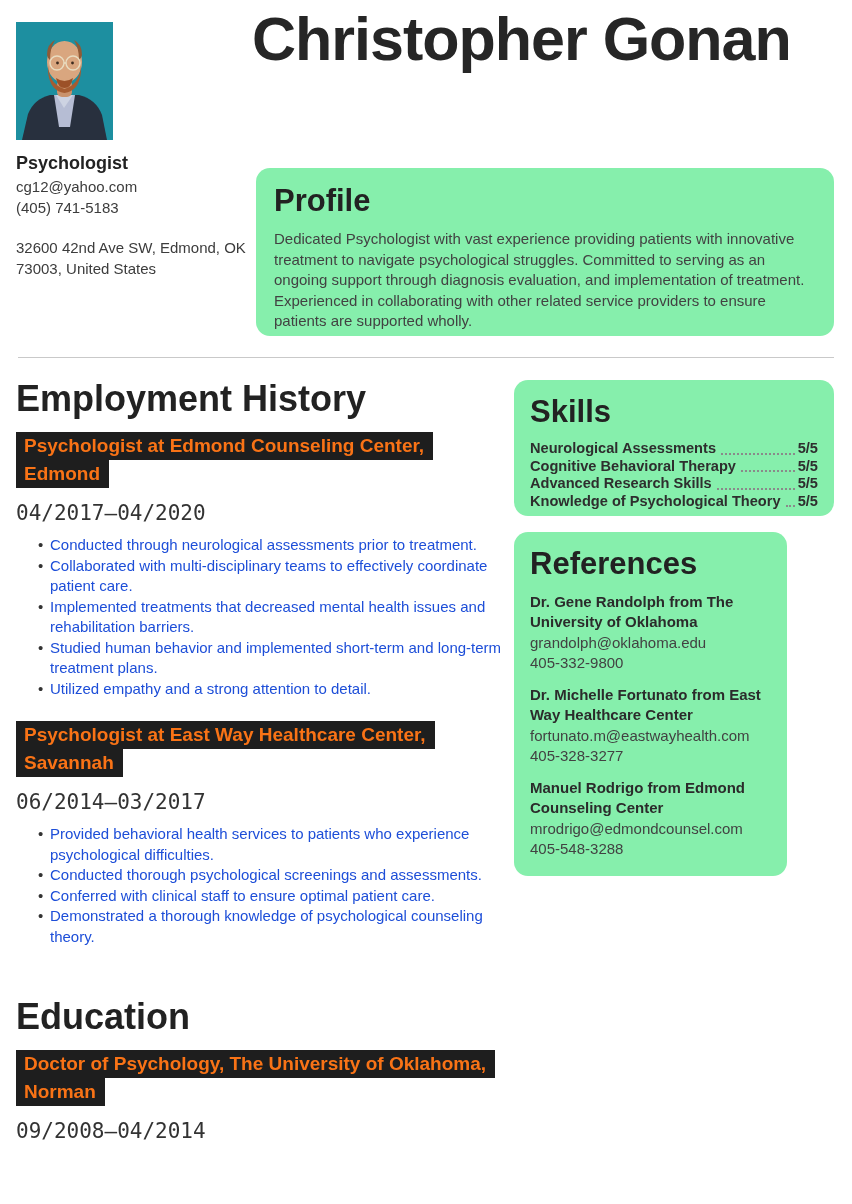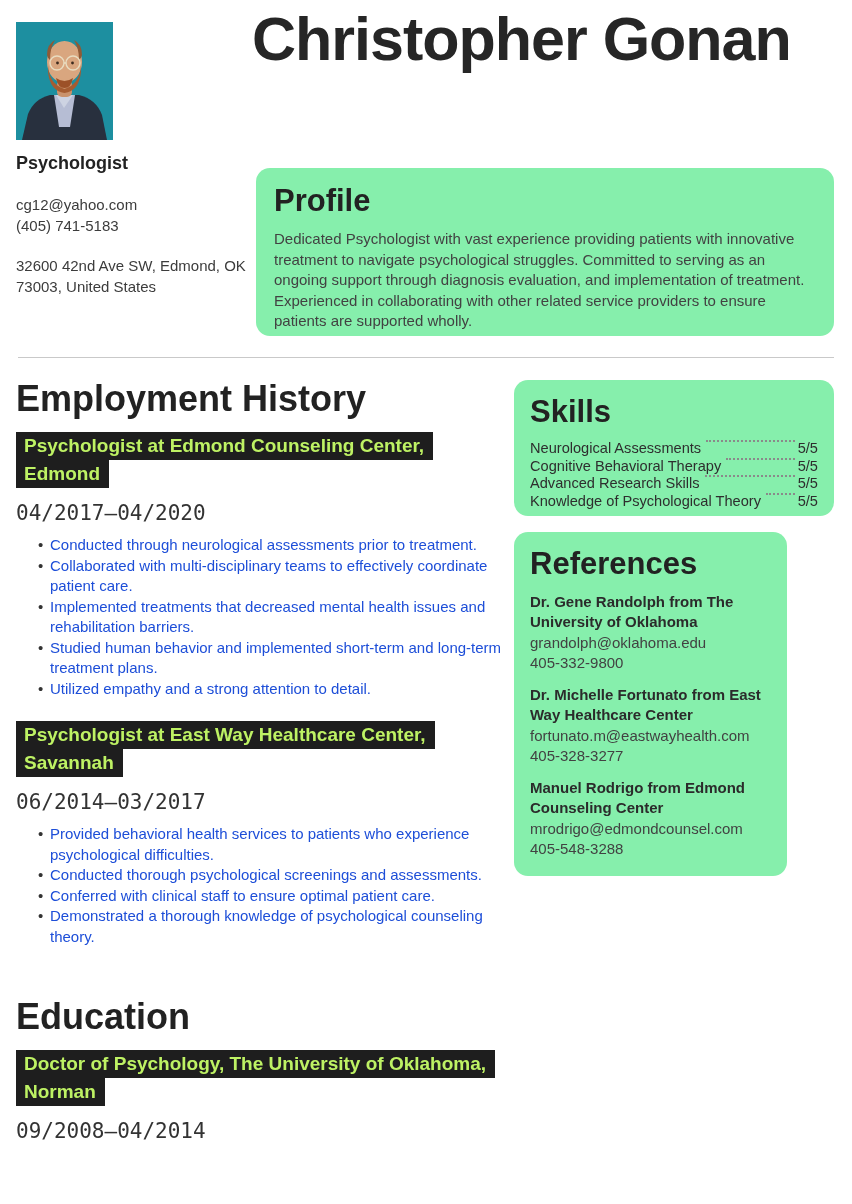--- a/index.html
+++ b/index.html
@@ -27,21 +27,21 @@
     width: 238px;
     font-size: 15px;
     line-height: 21px;
     color: #3c3c3c;
   }
   .contact .job-title {
     font-size: 18px;
     font-weight: 700;
     color: #222222;
     line-height: 24px;
-    margin-bottom: 19px;
+    margin-bottom: 1px;
   }
   .contact .addr { margin-top: 19px; }
 
   .big-name {
     position: absolute;
     left: 252px; top: 8px;
     width: 592px;
     font-size: 61px;
     font-weight: 700;
     line-height: 1.02;
@@ -87,21 +87,21 @@
     font-size: 36px;
     font-weight: 700;
     color: #222222;
     line-height: 42px;
     margin-bottom: 12px;
   }
   .chip-line { display: block; }
   .chip {
     display: inline-block;
     background: #1e1e1e;
-    color: #bef264;
+    color: #f97316;
     font-size: 19px;
     font-weight: 700;
     line-height: 21px;
     padding: 3px 9px 4px 8px;
   }
   .dates {
     font-family: "DejaVu Sans Mono", monospace;
     font-size: 21px;
     color: #333333;
     line-height: 26px;
@@ -127,23 +127,23 @@
   
   .skills-box {
     position: absolute;
     left: 514px; top: 380px;
     width: 320px;
     height: 136px;
     padding: 12px 16px 12px 16px;
   }
   .skill-row {
     display: flex;
-    align-items: flex-start;
+    align-items: flex-end;
     font-size: 14.6px;
-    font-weight: 400;
+    font-weight: 700;
     color: #2e2e2e;
     line-height: 17.5px;
   }
   .skill-row .dots {
     flex: 1;
     border-bottom: 2px dotted #8a8a8a;
     margin: 0 3px 3px 5px;
     min-width: 8px;
   }
   .refs-box {

